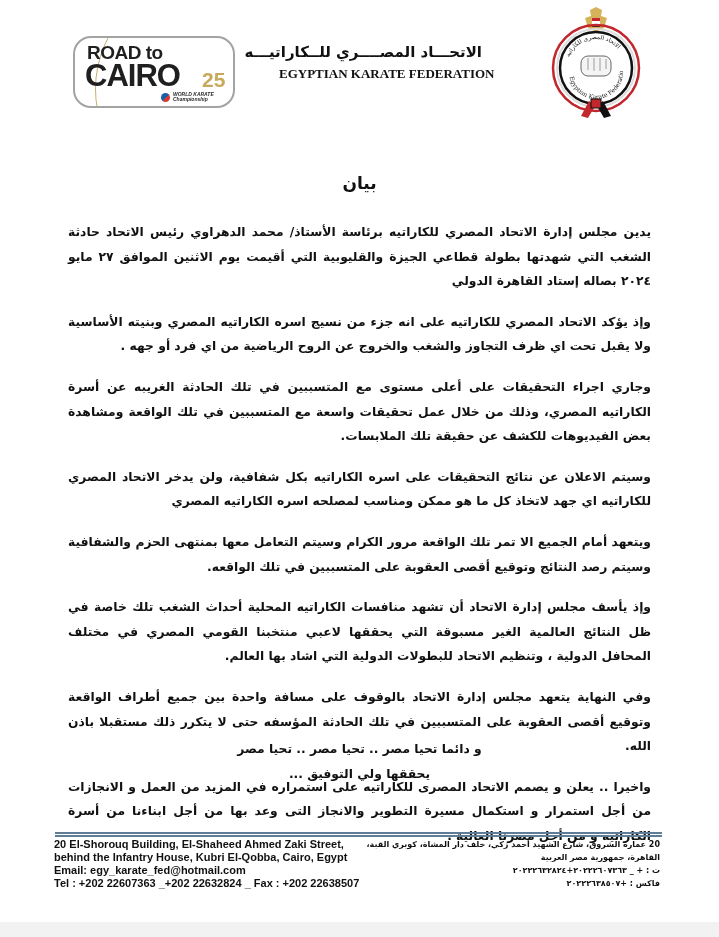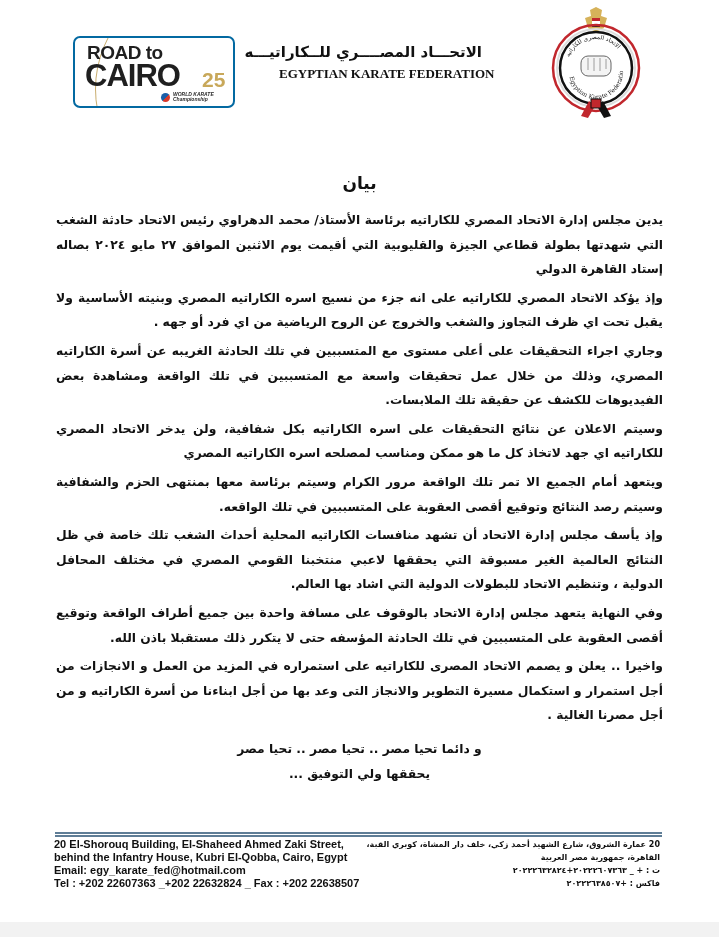--- a/index.html
+++ b/index.html
@@ -6,39 +6,39 @@
   body {
     width: 719px; height: 937px; background: #ffffff; position: relative; overflow: hidden;
     font-family: "DejaVu Sans", sans-serif; color: #111;
   }
   .page { position: absolute; left: 0; top: 0; width: 719px; height: 922px; background: #fff; }
   .bottom-strip { position: absolute; left: 0; top: 922px; width: 719px; height: 15px; background: #f2f2f2; }
 
   
   .rtc-logo {
     position: absolute; left: 73px; top: 36px; width: 158px; height: 68px;
-    border: 2px solid #0369a1; border-radius: 7px; background: #fff; overflow: hidden;
+    border: 2px solid #a3a3a3; border-radius: 18px; background: #fff; overflow: hidden;
   }
   .rtc-arc { position: absolute; left: 20px; top: -60px; width: 220px; height: 220px; border: 1px solid #c9ad6e; border-radius: 50%; }
   .rtc-line1 { position: absolute; left: 12px; top: 4px; font-family: "Liberation Sans", sans-serif; font-weight: bold; font-size: 19px; letter-spacing: -0.5px; color: #1f1f1f; }
   .rtc-line2 { position: absolute; left: 10px; top: 20px; font-family: "Liberation Sans", sans-serif; font-weight: bold; font-size: 31px; letter-spacing: -1px; color: #1f1f1f; }
   .rtc-25 { position: absolute; left: 115px; top: 30px; font-family: "Liberation Sans", sans-serif; font-weight: bold; font-size: 21px; color: #c8a85a; margin-left: 12px; }
   .rtc-wkc { position: absolute; left: 86px; top: 54px; display: flex; align-items: center; gap: 3px; }
   .rtc-wkc-dot { width: 9px; height: 9px; border-radius: 50%; background: linear-gradient(135deg,#1b5fa8 50%, #d8392b 50%); }
   .rtc-wkc-text { font-family: "Liberation Sans", sans-serif; font-size: 5px; line-height: 5px; font-weight: bold; font-style: italic; color: #2a2a2a; }
 
   .fed-ar { position: absolute; left: 282px; top: 43px; width: 200px; direction: rtl; font-family: "DejaVu Sans", sans-serif; font-weight: bold; font-size: 15px; color: #111; white-space: nowrap; }
   .fed-en { position: absolute; left: 279px; top: 66px; width: 216px; overflow: hidden; white-space: nowrap; font-family: "Liberation Serif", serif; font-weight: bold; font-size: 13px; color: #111; }
 
   .ekf-logo { position: absolute; left: 537px; top: 6px; width: 118px; height: 114px; }
 
   
   .doc-title { position: absolute; left: 0; top: 173px; width: 719px; text-align: center; direction: rtl; font-weight: bold; font-size: 17px; color: #111; }
   .doc-body { position: absolute; left: 52px; top: 204px; width: 615px; direction: rtl; text-align: justify; font-weight: bold; font-size: 12.3px; line-height: 24.6px; color: #111; }
-  .doc-body p { margin: 4px; }
+  .doc-body p { margin: 16px; }
   .closing { position: absolute; left: 0; top: 737px; width: 719px; text-align: center; direction: rtl; font-weight: bold; font-size: 12.3px; line-height: 25px; color: #111; }
 
   
   .footer-rule { position: absolute; left: 55px; top: 832px; width: 607px; height: 5px; border-top: 2px solid #5f7d96; border-bottom: 2px solid #5f7d96; box-sizing: border-box; }
   .footer-en { position: absolute; left: 54px; top: 838px; font-family: Liberation Sans, sans-serif; font-weight: bold; font-size: 11px; line-height: 13px; color: #111; white-space: nowrap; }
   .footer-ar { position: absolute; left: 395px; top: 838px; width: 265px; direction: rtl; text-align: right; font-family: "DejaVu Sans", sans-serif; font-weight: bold; font-size: 8px; line-height: 13px; color: #111; white-space: nowrap; }
 </style>
 </head>
 <body>
 
@@ -93,21 +93,21 @@
     </g>
   </svg>
 
   <div class="doc-title">بيان</div>
 
   <div class="doc-body">
     <p>يدين مجلس إدارة الاتحاد المصري للكاراتيه برئاسة الأستاذ/ محمد الدهراوي رئيس الاتحاد حادثة الشغب التي شهدتها بطولة قطاعي الجيزة والقليوبية التي أقيمت يوم الاثنين الموافق ٢٧ مايو ٢٠٢٤ بصاله إستاد القاهرة الدولي</p>
     <p>وإذ يؤكد الاتحاد المصري للكاراتيه على انه جزء من نسيج اسره الكاراتيه المصري وبنيته الأساسية ولا يقبل تحت اي ظرف التجاوز والشغب والخروج عن الروح الرياضية من اي فرد أو جهه .</p>
     <p>وجاري اجراء التحقيقات على أعلى مستوى مع المتسببين في تلك الحادثة الغريبه عن أسرة الكاراتيه المصري، وذلك من خلال عمل تحقيقات واسعة مع المتسببين في تلك الواقعة ومشاهدة بعض الفيديوهات للكشف عن حقيقة تلك الملابسات.</p>
     <p>وسيتم الاعلان عن نتائج التحقيقات على اسره الكاراتيه بكل شفافية، ولن يدخر الاتحاد المصري للكاراتيه اي جهد لاتخاذ كل ما هو ممكن ومناسب لمصلحه اسره الكاراتيه المصري</p>
-    <p>ويتعهد أمام الجميع الا تمر تلك الواقعة مرور الكرام وسيتم برئاسة معها بمنتهى الحزم والشفافية وسيتم رصد النتائج وتوقيع أقصى العقوبة على المتسببين في تلك الواقعه.</p>
+    <p>ويتعهد أمام الجميع الا تمر تلك الواقعة مرور الكرام وسيتم التعامل معها بمنتهى الحزم والشفافية وسيتم رصد النتائج وتوقيع أقصى العقوبة على المتسببين في تلك الواقعه.</p>
     <p>وإذ يأسف مجلس إدارة الاتحاد أن تشهد منافسات الكاراتيه المحلية أحداث الشغب تلك خاصة في ظل النتائج العالمية الغير مسبوقة التي يحققها لاعبي منتخبنا القومي المصري في مختلف المحافل الدولية ، وتنظيم الاتحاد للبطولات الدولية التي اشاد بها العالم.</p>
     <p>وفي النهاية يتعهد مجلس إدارة الاتحاد بالوقوف على مسافة واحدة بين جميع أطراف الواقعة وتوقيع أقصى العقوبة على المتسببين في تلك الحادثة المؤسفه حتى لا يتكرر ذلك مستقبلا باذن الله.</p>
     <p>واخيرا .. يعلن و يصمم الاتحاد المصرى للكاراتيه على استمراره في المزيد من العمل و الانجازات من أجل استمرار و استكمال مسيرة التطوير والانجاز التى وعد بها من أجل ابناءنا من أسرة الكاراتيه و من أجل مصرنا الغالية .</p>
   </div>
 
   <div class="closing">
     <div>و دائما تحيا مصر .. تحيا مصر .. تحيا مصر</div>
     <div>يحققها ولي التوفيق ...</div>
   </div>
 

